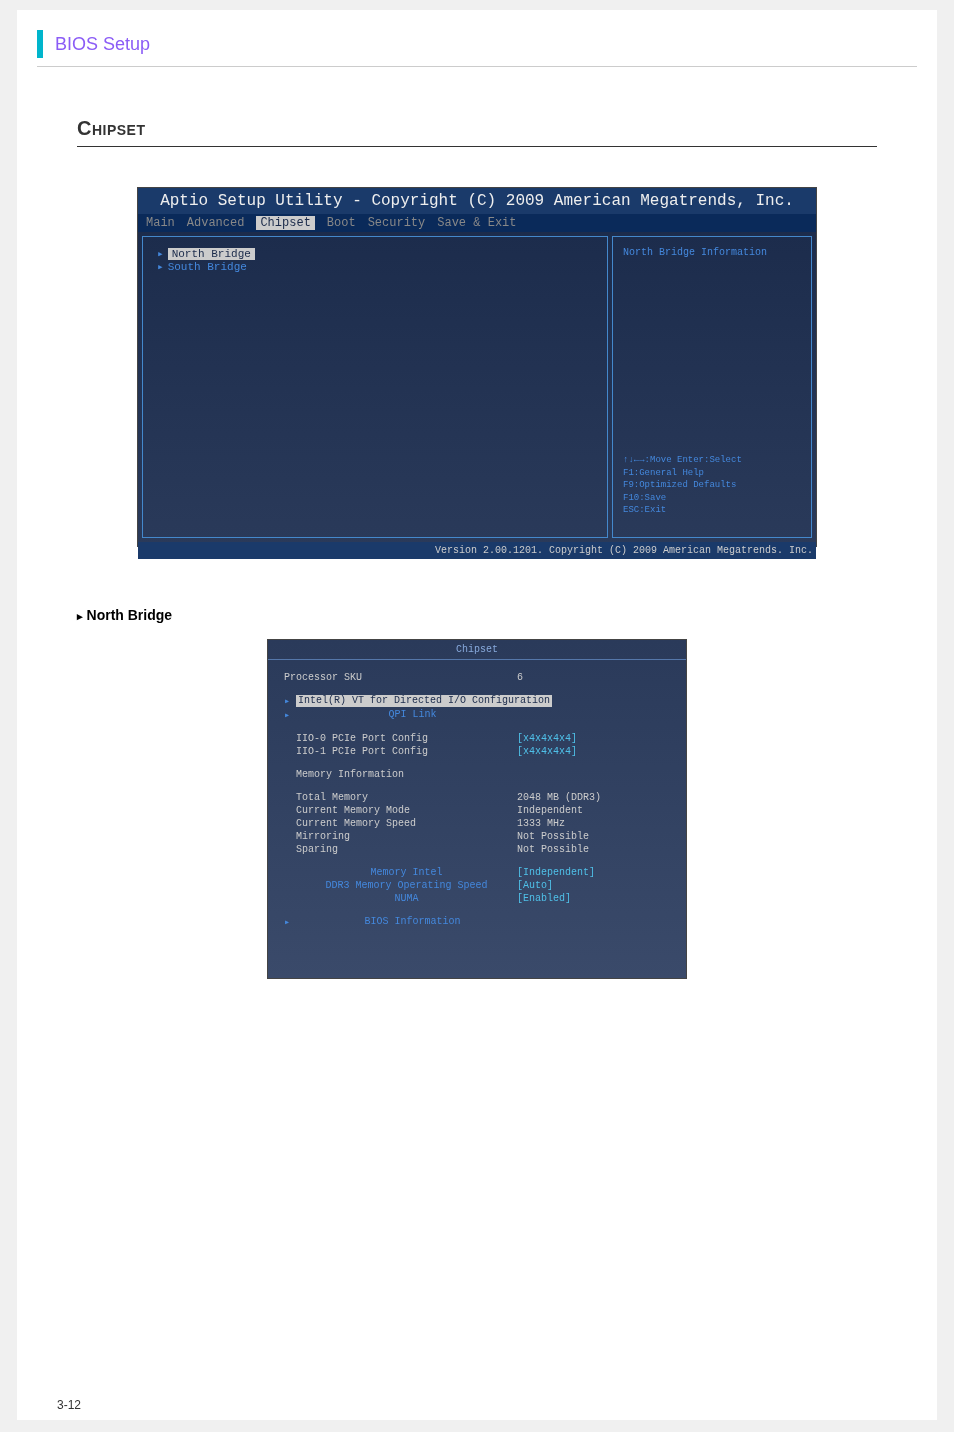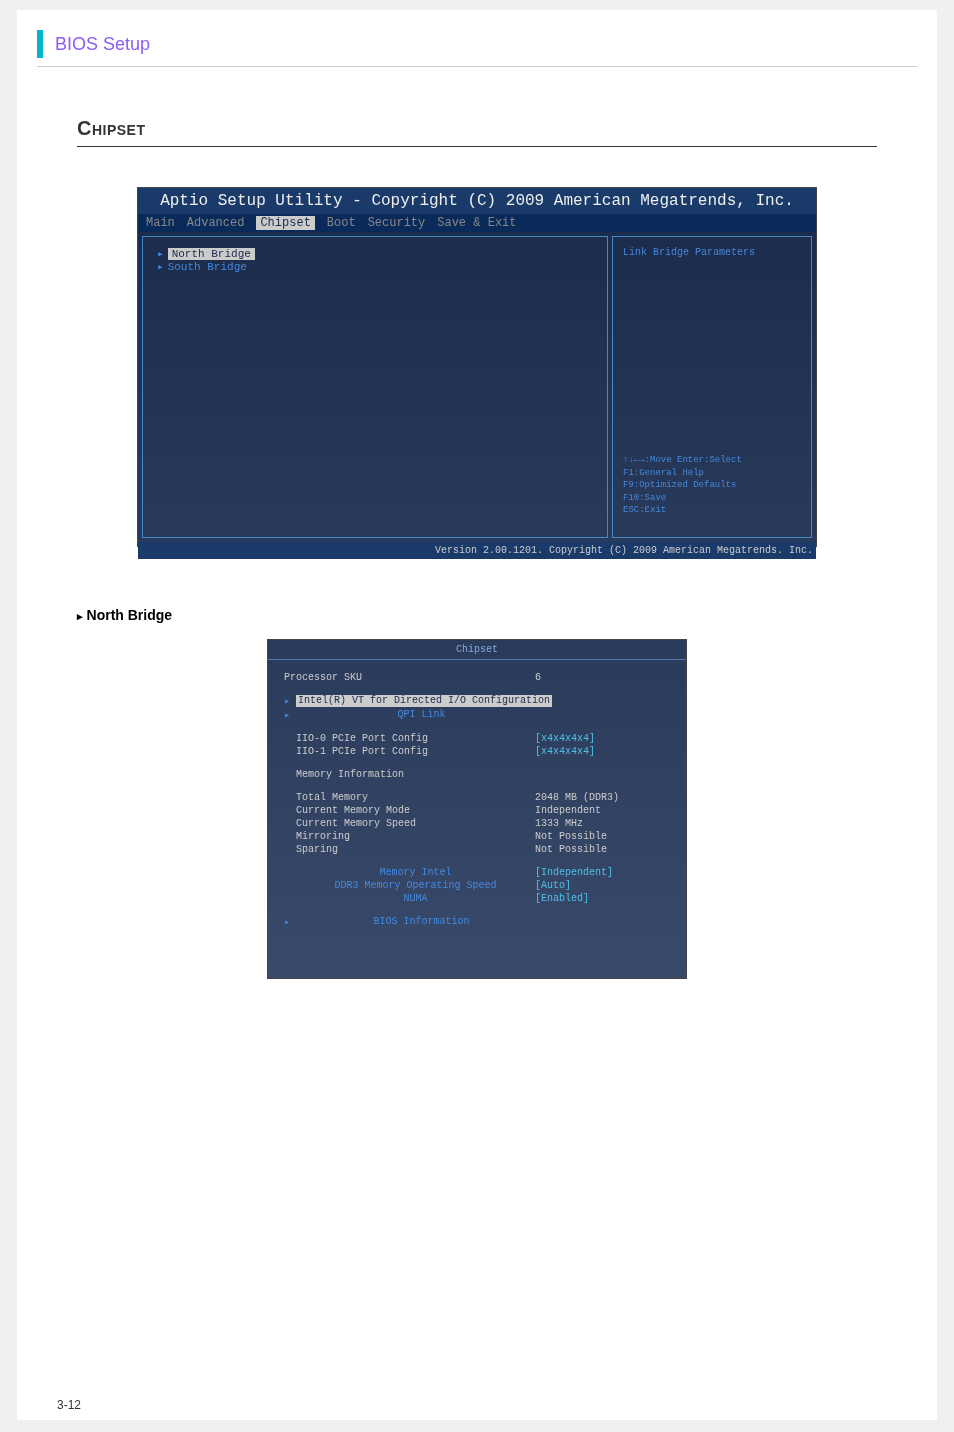--- a/index.html
+++ b/index.html
@@ -24,21 +24,21 @@
     .bios-left .arrow { color: #4488dd; margin-right: 4px; }
     .bios-right { width: 200px; padding: 10px; border: 1px solid #4488cc; margin: 4px 4px 4px 0; color: #4488dd; font-size: 10px; position: relative; }
     .bios-help { position: absolute; bottom: 20px; left: 10px; font-size: 9px; line-height: 1.4; }
     .bios-bottom { text-align: right; font-size: 10px; padding: 3px; background: #1a3a6a; color: #ccc; }
     .sub-title { font-size: 14px; font-weight: bold; color: #000; margin: 20px 0 16px 0; }
     .arrow-prefix { font-size: 11px; margin-right: 4px; }
     .bios-screen2 { width: 420px; height: 340px; margin: 10px auto; background: linear-gradient(to bottom, #2a3a5a, #3a4a6a); font-family: 'Courier New', monospace; font-size: 10px; color: #ddd; padding: 0; border: 1px solid #444; }
     .bios2-header { text-align: center; padding: 4px; border-bottom: 1px solid #5577aa; color: #88aadd; }
     .bios2-body { padding: 10px 16px; }
     .bios2-row { display: flex; margin: 2px 0; }
-    .bios2-label { width: 251px; color: #ccc; }
+    .bios2-label { width: 233px; color: #ccc; }
     .bios2-value { color: #ccc; }
     .bios2-label.link { color: #4488dd; text-align: center; }
     .bios2-value.cyan { color: #4fc0e8; }
     .bios2-sel { background: #ccc; color: #1a2a4a; padding: 0 2px; }
     .bios2-arrow { color: #4488dd; margin-right: 4px; width: 8px; display: inline-block; }
     .spacer { height: 8px; }
     .page-number { position: absolute; bottom: 8px; left: 40px; font-size: 12px; color: #333; }
   </style>
 </head>
 <body>
@@ -69,21 +69,21 @@
       <div class="bios-body">
         <div class="bios-left">
           <div>
             <span class="arrow">▸</span><span class="selected">North Bridge</span>
           </div>
           <div>
             <span class="arrow">▸</span><span class="item" style="display:inline">South Bridge</span>
           </div>
         </div>
         <div class="bios-right">
-          <div>Link Bridge Parameters</div>
+          <div>North Bridge Information</div>
           <div class="bios-help">
             <div>↑↓←→:Move  Enter:Select</div>
             <div>F1:General Help</div>
             <div>F9:Optimized Defaults</div>
             <div>F10:Save</div>
             <div>ESC:Exit</div>
           </div>
         </div>
       </div>
       <div class="bios-bottom">Version 2.00.1201. Copyright (C) 2009 American Megatrends. Inc.</div>

